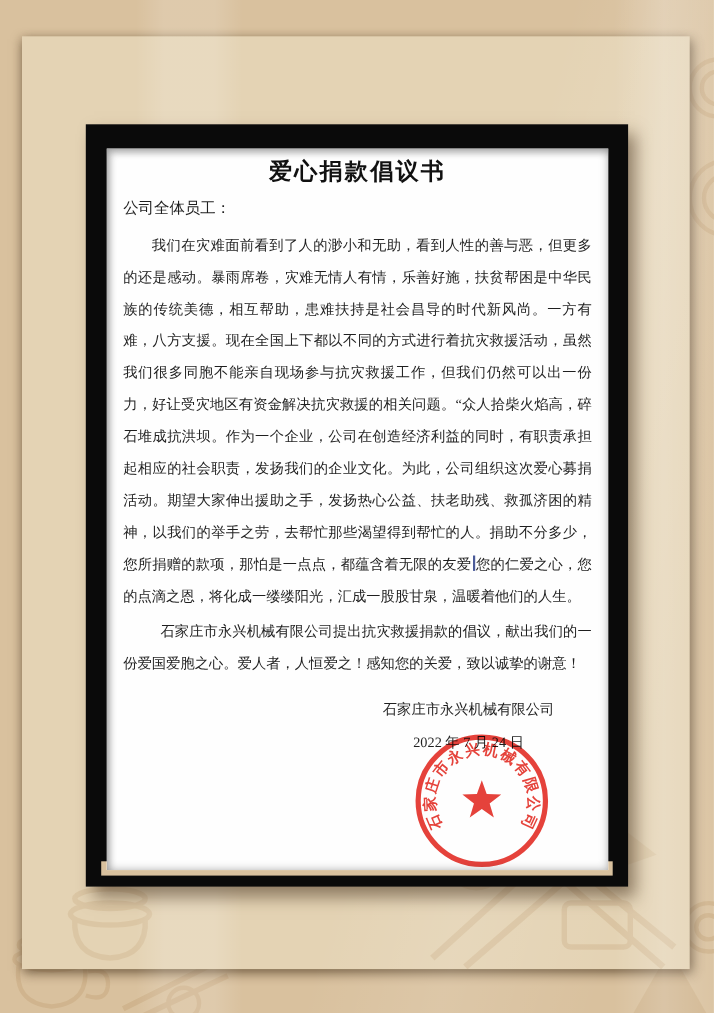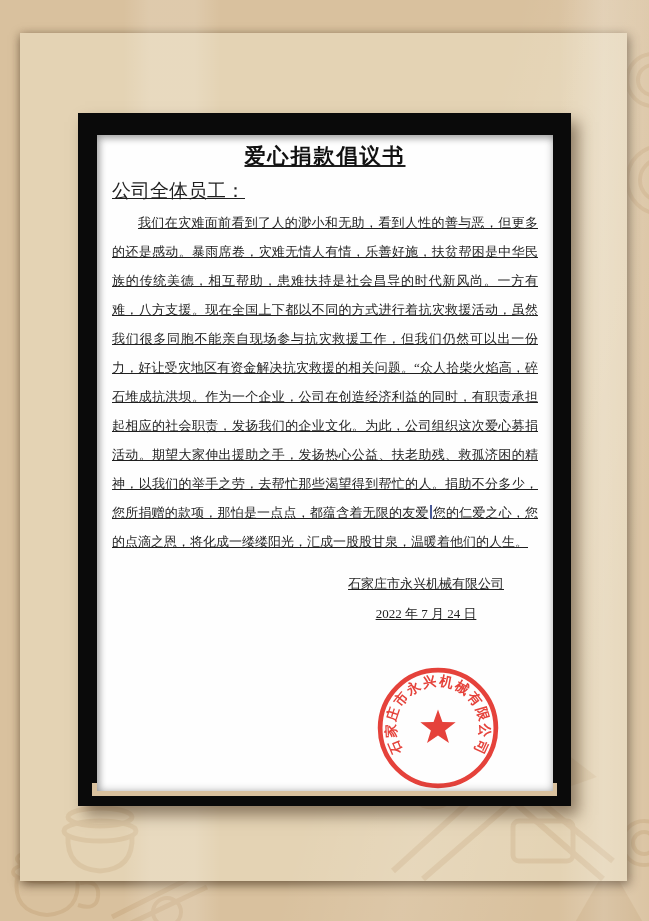--- a/index.html
+++ b/index.html
@@ -59,27 +59,26 @@
     background:var(--background-tan);
   }
   .paper{
     position:absolute;left:19px;top:22px;width:456px;height:656px;
     background:var(--paper-white);
     box-shadow:inset 0 0 9px rgba(0,0,0,.28), inset 3px 4px 7px rgba(0,0,0,.22);
   }
   .content{
     position:relative;height:100%;padding:7px 15px 0 15px;
     color:var(--text-ink);
-    text-decoration:underline;
   }
   .title{
     margin:0 0 6px 0;font-size:21px;font-weight:bold;text-align:center;
     letter-spacing:2px;color:#111;
   }
-  .salutation{margin:0;font-size:19px;line-height:29px;}
+  .salutation{margin:0;font-size:14px;line-height:29px;}
   .body-p{
     margin:0;font-size:13px;line-height:29px;text-align:justify;
     text-indent:2em;
   }
   .p2{margin-top:3px;}
   .p3{margin-top:3px;text-indent:2.6em;}
   .caret{
     display:inline-block;width:2px;height:14px;margin:0 1px;
     background:var(--cursor-blue);vertical-align:-2px;
   }
@@ -137,20 +136,21 @@
 
 <div class="sheen"></div>
 
 <div class="frame">
   <div class="paper-backing"></div>
   <div class="paper">
     <div class="content">
       <h1 class="title">爱心捐款倡议书</h1>
       <p class="salutation">公司全体员工：</p>
       <p class="body-p p2"><span>我们在灾难面前看到了人的渺小和无助，看到人性的善与恶，但更多的还是感动。暴雨席卷，灾难无情人有情，乐善好施，扶贫帮困是中华民族的传统美德，相互帮助，患难扶持是社会昌导的时代新风尚。一方有难，八方支援。现在全国上下都以不同的方式进行着抗灾救援活动，虽然我们很多同胞不能亲自现场参与抗灾救援工作，但我们仍然可以出一份力，好让受灾地区有资金解决抗灾救援的相关问题。“众人拾柴火焰高，碎石堆成抗洪坝。作为一个企业，公司在创造经济利益的同时，有职责承担起相应的社会职责，发扬我们的企业文化。为此，公司组织这次爱心募捐活动。期望大家伸出援助之手，发扬热心公益、扶老助残、救孤济困的精神，以我们的举手之劳，去帮忙那些渴望得到帮忙的人。捐助不分多少，您所捐赠的款项，那怕是一点点，都蕴含着无限的友爱</span><span class="caret"></span><span>您的仁爱之心，您的点滴之恩，将化成一缕缕阳光，汇成一股股甘泉，温暖着他们的人生。</span></p>
+      <p class="body-p p3">石家庄市永兴机械有限公司提出抗灾救援捐款的倡议，献出我们的一份爱国爱胞之心。爱人者，人恒爱之！感知您的关爱，致以诚挚的谢意！</p>
       <div class="sig">
         <div>石家庄市永兴机械有限公司</div>
         <div>2022 年 7 月 24 日</div>
       </div>
       <svg class="seal-svg" viewBox="0 0 120 120">
         <circle class="seal-ring" cx="60" cy="60" r="56"></circle>
         <path id="sealArc" d="M 26.4 83.5 A 41 41 0 1 1 93.6 83.5" fill="none"></path>
         <text class="seal-text" font-size="13.2" letter-spacing="1.6">
           <textPath href="#sealArc" startOffset="1">石家庄市永兴机械有限公司</textPath>
         </text>

